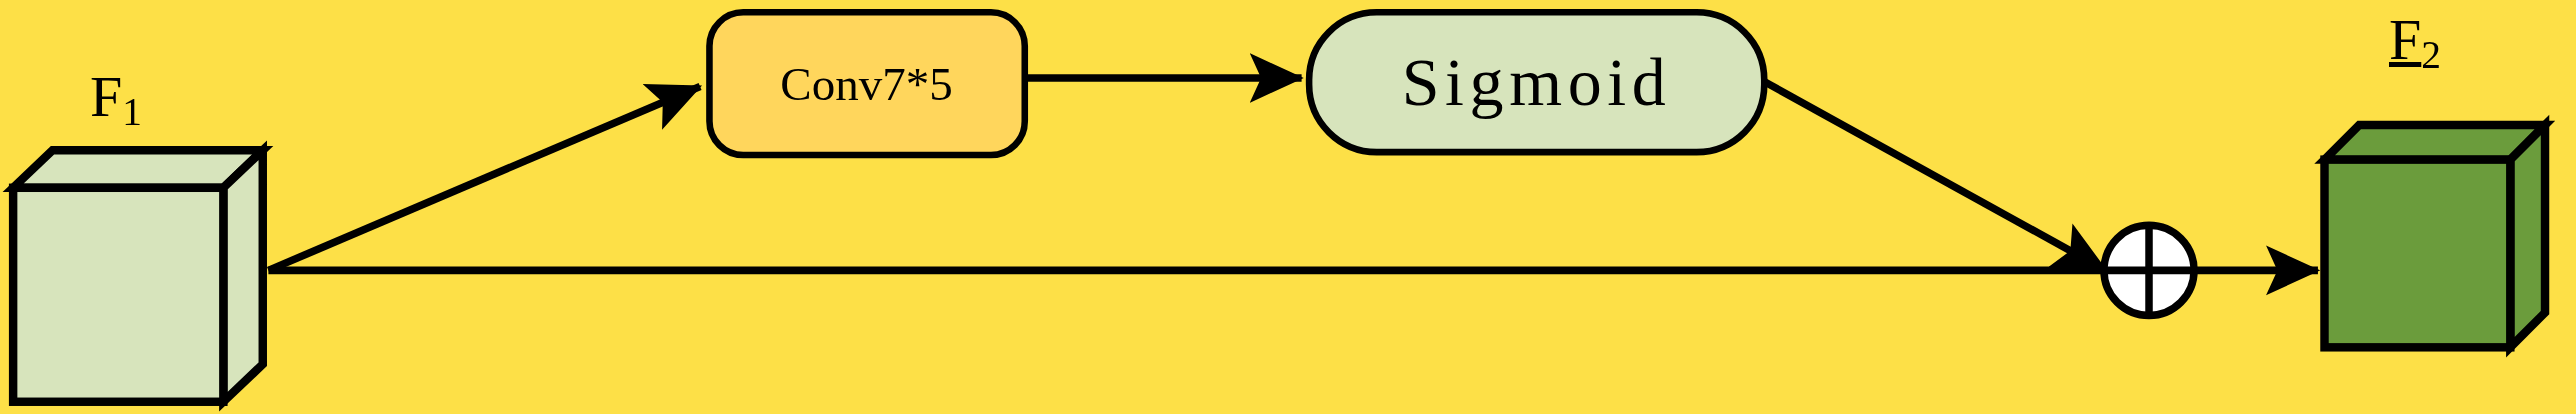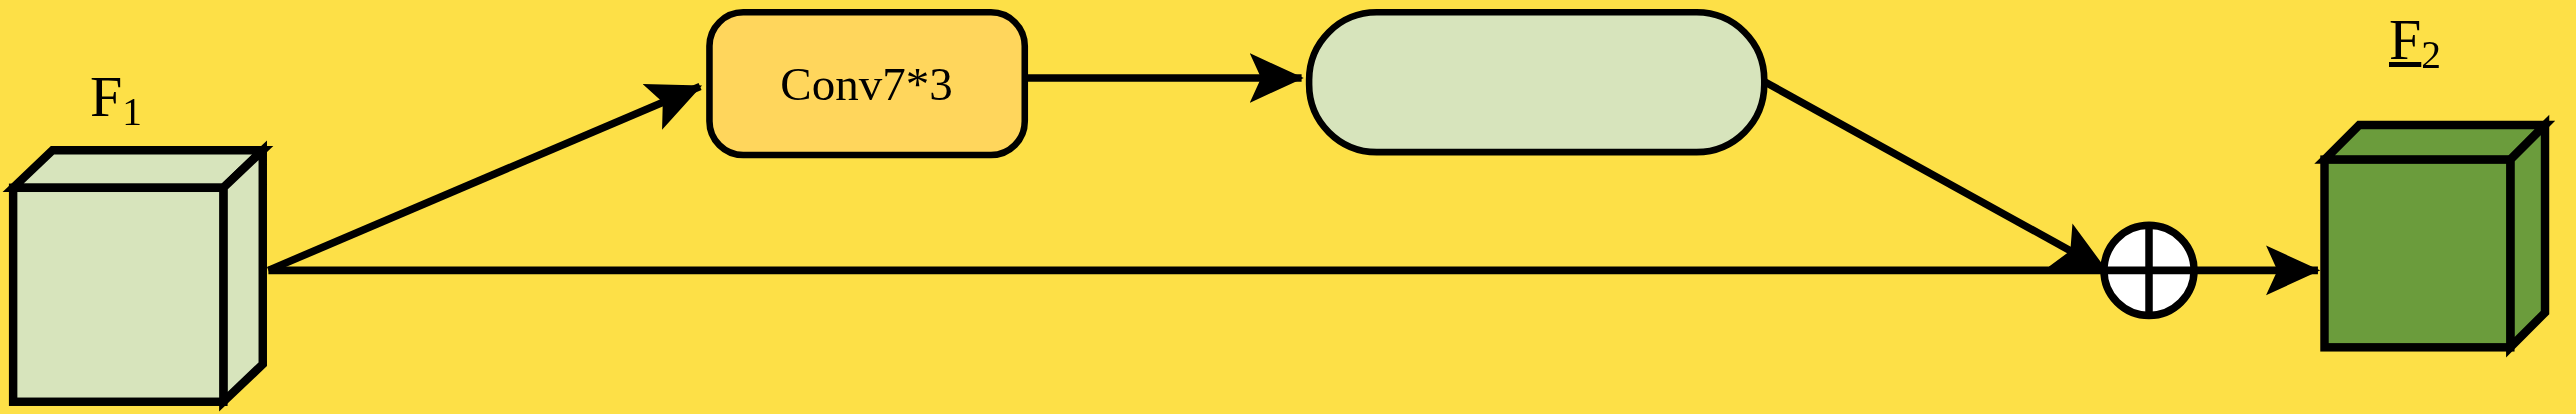--- a/index.html
+++ b/index.html
@@ -62,19 +62,20 @@
 
     <g>
       <polygon points="2477,170 2514,133 2712,133 2675,170" fill="#6B9C3C" stroke="#000000" stroke-width="9" stroke-linejoin="miter"></polygon>
       <polygon points="2675,170 2712,133 2712,333 2675,370" fill="#6B9C3C" stroke="#000000" stroke-width="9" stroke-linejoin="miter"></polygon>
       <rect x="2477" y="170" width="198" height="200" fill="#6B9C3C" stroke="#000000" stroke-width="9"></rect>
     </g>
   </svg>
 
   <div class="lbl" id="f1-label"><span>F</span><sub>1</sub></div>
 
-  <div class="boxtext" id="conv-text">Conv7*3</div>
+  <div class="boxtext" id="conv-text">Conv7*5</div>
 
+  <div class="boxtext" id="sigmoid-text">Sigmoid</div>
 
   <div class="lbl" id="f2-label"><span>F</span><sub>2</sub></div>
 
 </div>
 
 
 </body></html>

